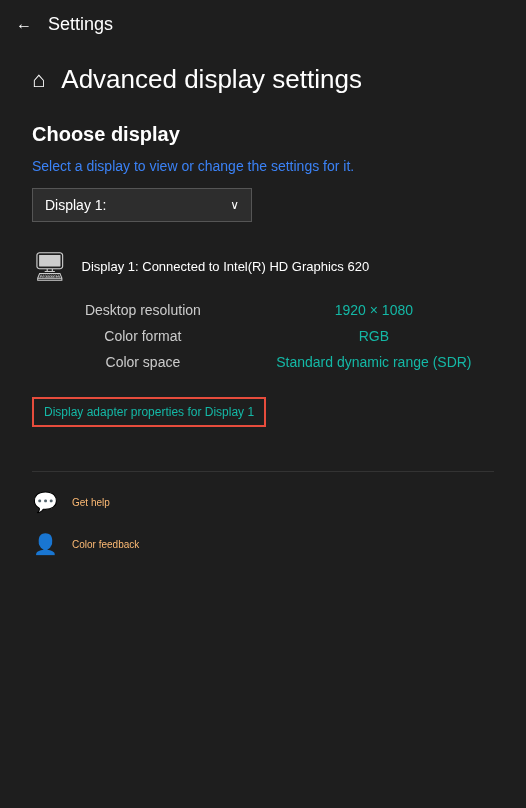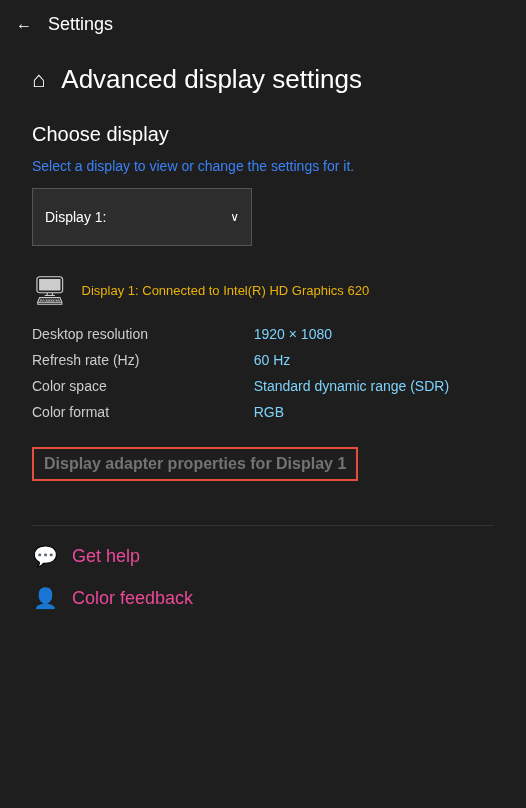--- a/index.html
+++ b/index.html
@@ -55,42 +55,42 @@
     }
 
     .page-title {
       font-size: 26px;
       font-weight: 300;
       color: #ffffff;
     }
 
     .section-title {
       font-size: 20px;
-      font-weight: 400;
+      font-weight: 700;
       color: #ffffff;
       margin-bottom: 12px;
     }
 
     .section-desc {
       font-size: 14px;
       color: #3b82f6;
       margin-bottom: 14px;
     }
 
     .dropdown-container {
       margin-bottom: 28px;
     }
 
     .dropdown {
       display: flex;
       align-items: center;
       justify-content: space-between;
       background-color: #2d2d2d;
       border: 1px solid #555555;
-      padding: 20px 12px;
+      padding: 8px 12px;
       width: 220px;
       cursor: pointer;
       color: #ffffff;
       font-size: 14px;
     }
 
     .dropdown-arrow {
       font-size: 12px;
       color: #ffffff;
     }
@@ -106,56 +106,56 @@
     }
 
     .monitor-icon {
       font-size: 28px;
       color: #cccccc;
       margin-right: 14px;
     }
 
     .display-connected-text {
       font-size: 13px;
-      color: #eab308;
+      color: #ffffff;
     }
 
     .info-table {
       width: 100%;
       border-collapse: collapse;
       margin-bottom: 18px;
     }
 
     .info-table tr td {
       padding: 5px 0;
       font-size: 14px;
       color: #cccccc;
       vertical-align: top;
+      text-align: center;
     }
 
     .info-table tr td:first-child {
       width: 48%;
       color: #cccccc;
     }
 
     .info-table tr td:last-child {
-      color: #7dd3fc;
+      color: #14b8a6;
     }
 
     .adapter-link {
       display: inline-block;
-      color: #737373;
-      font-size: 16px;
+      color: #14b8a6;
+      font-size: 12px;
       cursor: pointer;
       text-decoration: none;
       border: 2px solid #e74c3c;
       padding: 6px 10px;
       margin-top: 4px;
       margin-bottom: 24px;
-      font-weight: bold;
     }
 
     .footer-links {
       border-top: 1px solid #333333;
       padding-top: 16px;
     }
 
     .footer-link-item {
       display: flex;
       align-items: center;
@@ -168,22 +168,22 @@
       height: 28px;
       margin-right: 12px;
       display: flex;
       align-items: center;
       justify-content: center;
       color: #cccccc;
       font-size: 20px;
     }
 
     .footer-link-text {
-      color: #ec4899;
-      font-size: 18px;
+      color: #fdba74;
+      font-size: 10px;
     }
   </style>
 </head>
 <body>
 
 <div class="title-bar">
   <span class="back-arrow">←</span>
   <span class="title-bar-text">Settings</span>
 </div>
 
@@ -210,31 +210,27 @@
       <span class="display-connected-text">Display 1: Connected to Intel(R) HD Graphics 620</span>
     </div>
 
     <table class="info-table">
       <tbody id="info-table-body">
           <tr>
       <td>Desktop resolution</td>
       <td>1920 × 1080</td>
     </tr>
           <tr>
-      <td>Refresh rate (Hz)</td>
-      <td>60 Hz</td>
+      <td>Color format</td>
+      <td>RGB</td>
     </tr>
           <tr>
       <td>Color space</td>
       <td>Standard dynamic range (SDR)</td>
     </tr>
-          <tr>
-      <td>Color format</td>
-      <td>RGB</td>
-    </tr>
         </tbody>
     </table>
 
     <a class="adapter-link">Display adapter properties for Display 1</a>
   </div>
 
   <div class="footer-links" id="footer-links-container">
       <div class="footer-link-item">
       <span class="footer-link-icon">💬</span>
       <span class="footer-link-text">Get help</span>

